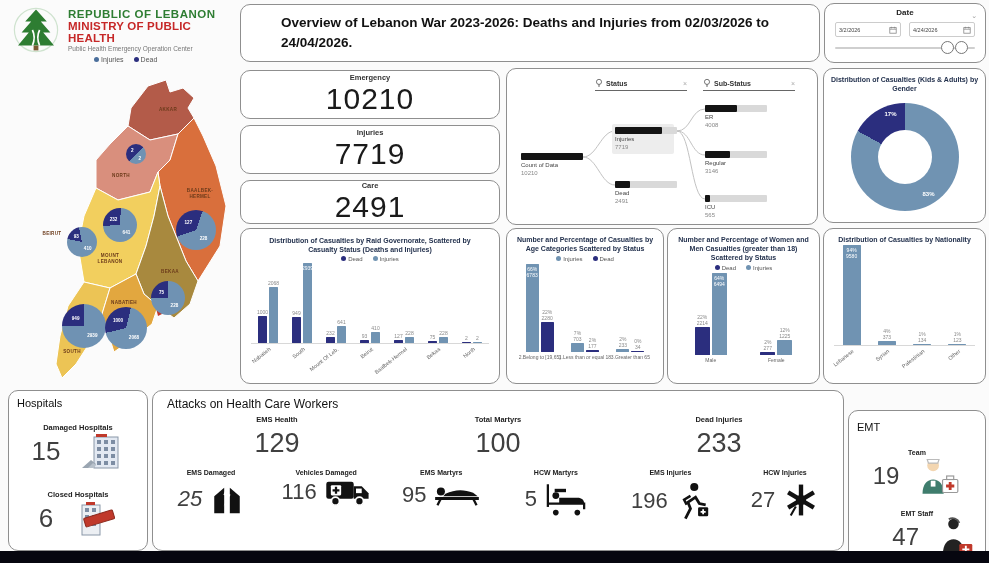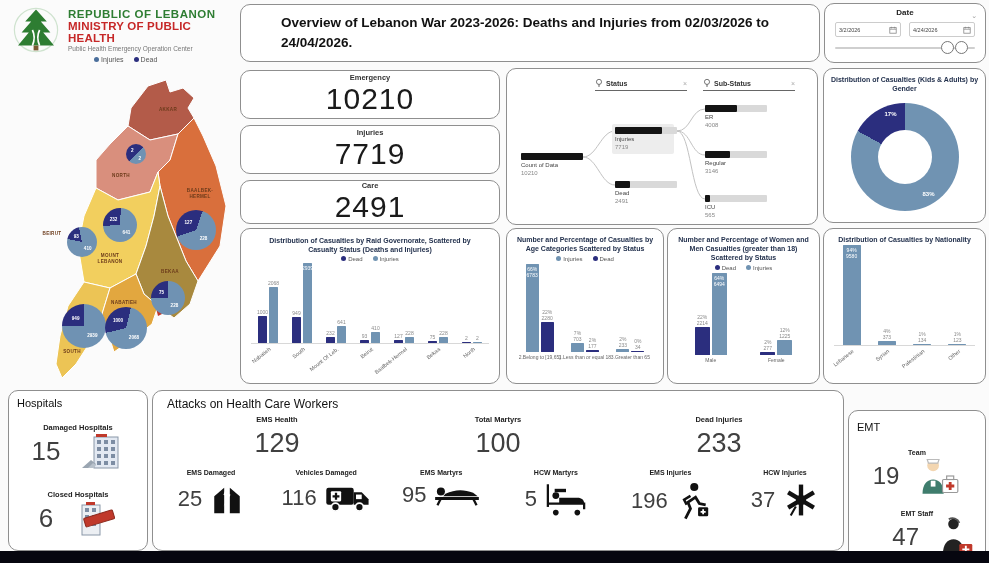--- a/index.html
+++ b/index.html
@@ -566,33 +566,33 @@
           <div class="stat-label" style="font-size: 7.5px;">Dead Injuries</div>
           <div class="stat-row">
             <div class="stat-num" style="font-size: 27px;">233</div>
           </div>
         </div>
       </div>
     <div class="atk-sub" id="atk-sub">
         <div class="item">
           <div class="stat-label" style="font-size: 7px;">EMS Damaged</div>
           <div class="stat-row" style="margin-top: 6px;">
-            <div class="stat-num" style="font-size: 22px;">25</div>
+            <div class="stat-num" style="font-size: 22px; font-style: italic;">25</div>
             <span class="icon">
               <svg width="34" height="34" viewBox="0 0 24 24">
                 <path d="M3 22V10l7-6v18z" fill="#111"></path>
                 <path d="M21 22V10l-7-6v18z" fill="#111"></path>
                 <path d="M12 3l-2.5 6 3 1.5-3 7 5-8.5-3-1.5 2.5-4.5z" fill="#fff"></path>
               </svg>
             </span>
           </div>
         </div>
         <div class="item">
           <div class="stat-label" style="font-size: 7px;">Vehicles Damaged</div>
-          <div class="stat-row" style="margin-top: 6px; justify-content: flex-end;">
+          <div class="stat-row" style=" justify-content: flex-end;">
             <div class="stat-num" style="font-size: 22px;">116</div>
             <span class="icon">
               <svg width="46" height="32" viewBox="0 0 40 28">
                 <rect x="1" y="5" width="24" height="15" rx="2" fill="#111"></rect>
                 <path d="M25 9h7l6 6v5h-13z" fill="#111"></path>
                 <rect x="5" y="8" width="9" height="9" rx="1" fill="#fff"></rect>
                 <path d="M9.5 9.5v6M6.5 12.5h6" stroke="#111" stroke-width="2"></path>
                 <circle cx="9" cy="22" r="3.5" fill="#111" stroke="#fff" stroke-width="1.5"></circle>
                 <circle cx="30" cy="22" r="3.5" fill="#111" stroke="#fff" stroke-width="1.5"></circle>
                 <rect x="27" y="11" width="5" height="4" fill="#fff"></rect>
@@ -643,21 +643,21 @@
                 <path d="M11 11l-5 3 2 4" stroke="#111" stroke-width="2" fill="none"></path>
                 <rect x="17" y="20" width="8" height="7" rx="1" fill="#111"></rect>
                 <path d="M21 21.5v4M19 23.5h4" stroke="#fff" stroke-width="1.4"></path>
               </svg>
             </span>
           </div>
         </div>
         <div class="item">
           <div class="stat-label" style="font-size: 7px;">HCW Injuries</div>
           <div class="stat-row" style="margin-top: 6px;">
-            <div class="stat-num" style="font-size: 22px;">37</div>
+            <div class="stat-num" style="font-size: 22px;">27</div>
             <span class="icon">
               <svg width="36" height="36" viewBox="0 0 28 28">
                 <g stroke="#111" stroke-width="3.4">
                   <line x1="14" y1="2" x2="14" y2="26"></line>
                   <line x1="4" y1="8" x2="24" y2="20"></line>
                   <line x1="4" y1="20" x2="24" y2="8"></line>
                 </g>
                 <circle cx="14" cy="14" r="4" fill="#111"></circle>
                 <path d="M6 26l4-7" stroke="#111" stroke-width="1.6"></path>
               </svg>

